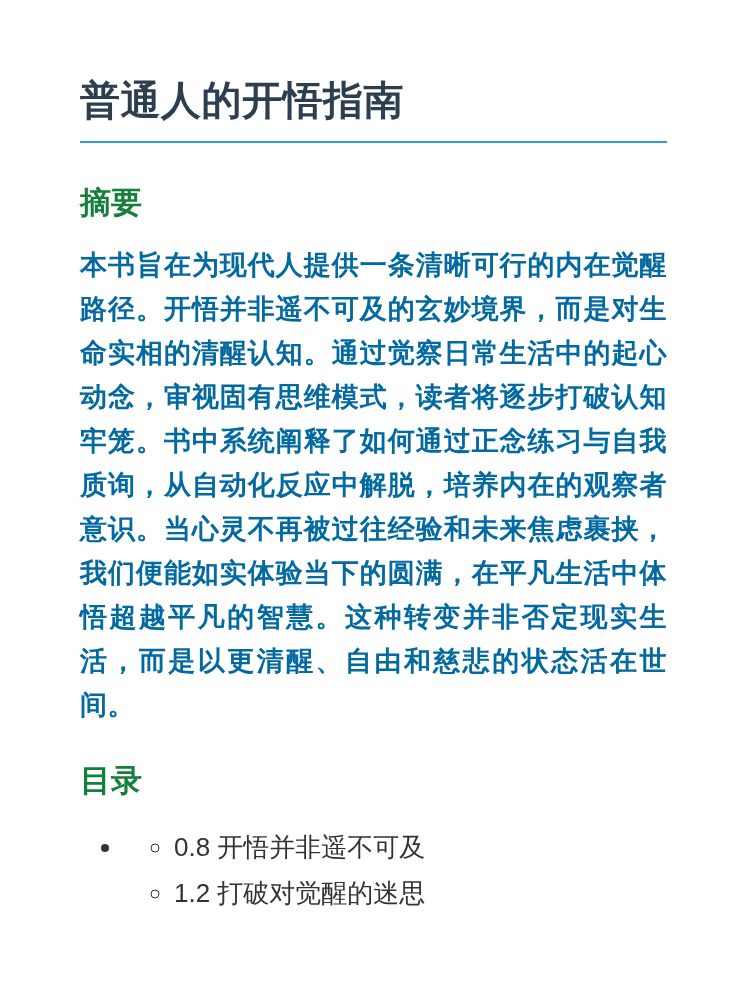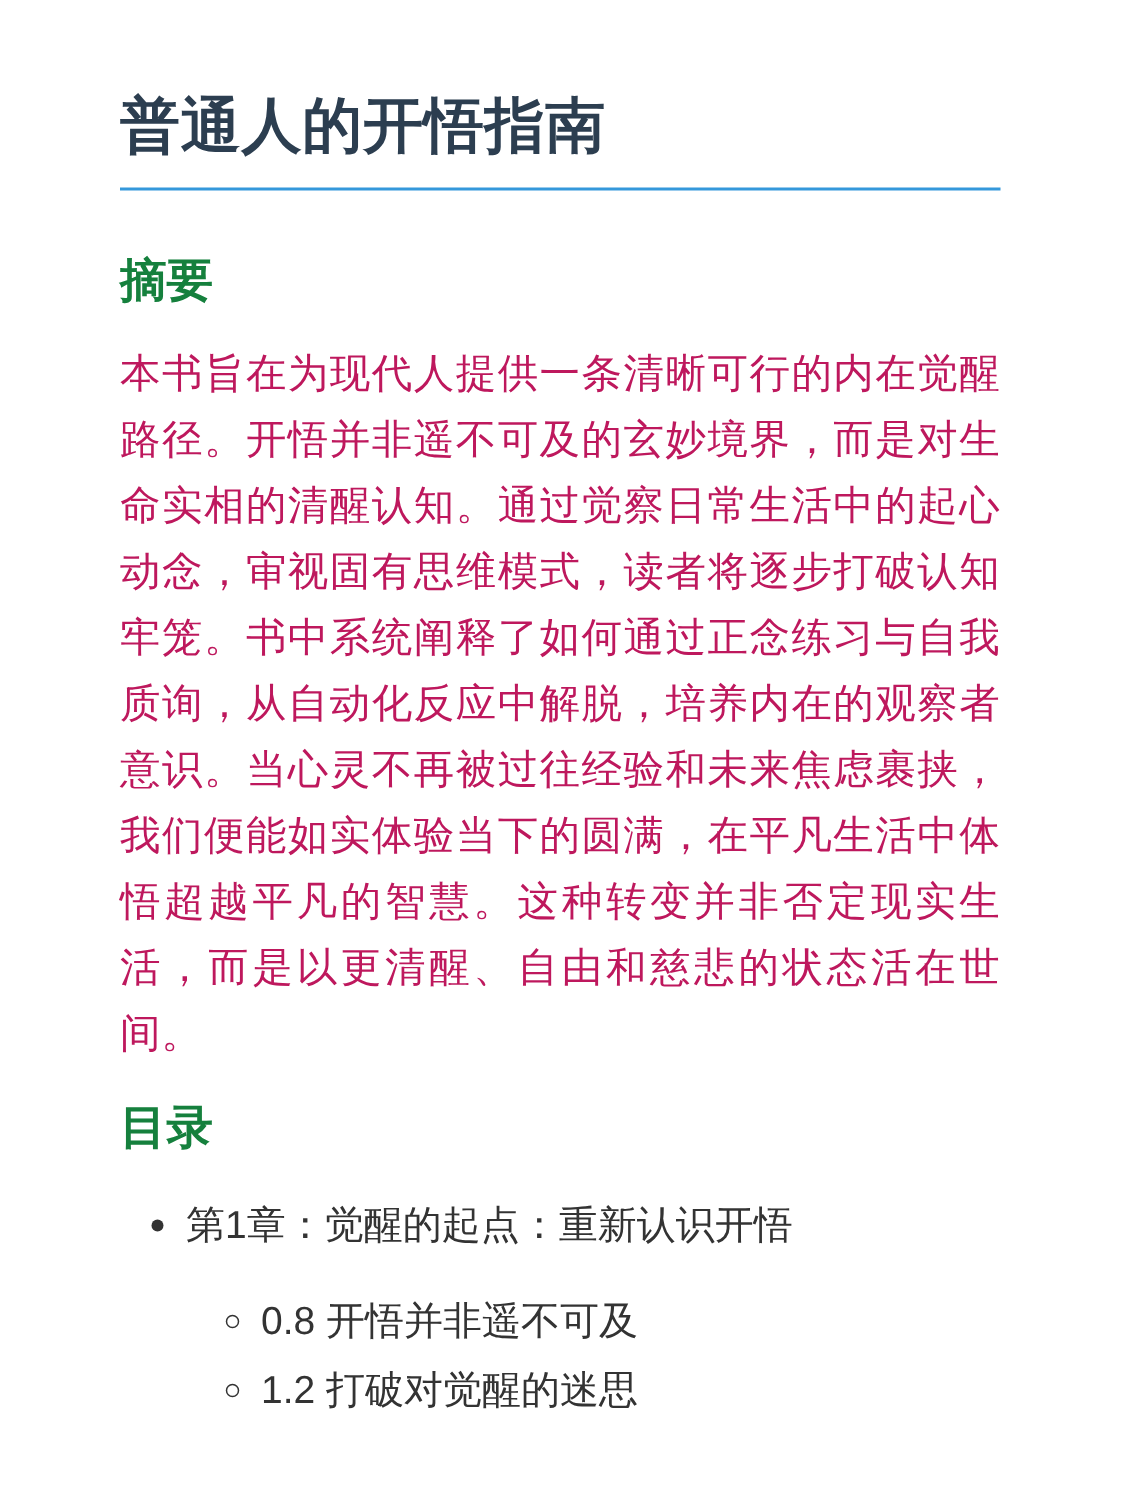--- a/index.html
+++ b/index.html
@@ -10,45 +10,46 @@
     overflow: hidden;
     font-family: "Liberation Sans", "DejaVu Sans", sans-serif;
   }
   .page {
     position: relative;
     width: 750px;
     height: 1000px;
     padding: 0 83px 0 80px;
   }
   .doc-title {
-    margin-top: 60px;
+    margin-top: 76px;
     font-size: 40px;
     line-height: 1.2;
     font-weight: bold;
     color: #2c3e50;
     letter-spacing: 0.5px;
     padding-bottom: 17px;
     border-bottom: 2px solid #3498db;
   }
   .section-heading {
     font-size: 31px;
     line-height: 1.15;
     font-weight: bold;
     color: #15803d;
   }
   .abstract-heading { margin-top: 42px; }
   .abstract-body {
     margin-top: 22px;
     font-size: 27px;
     line-height: 44px;
-    color: #be185d;
+    color: #0369a1;
     text-align: justify;
     letter-spacing: 0.5px;
+    font-weight: bold;
   }
-  .toc-heading { margin-top: 23px; }
+  .toc-heading { margin-top: 36px; }
   .toc-list {
     margin-top: 32px;
     padding-left: 44px;
     list-style: disc;
     font-size: 26px;
     line-height: 30px;
     color: #333333;
   }
   .toc-chapter-label { display: inline; }
   .toc-sublist {
@@ -69,21 +70,20 @@
   <h1 class="doc-title">普通人的开悟指南</h1>
 
   <h2 class="section-heading abstract-heading">摘要</h2>
 
   <p class="abstract-body">本书旨在为现代人提供一条清晰可行的内在觉醒路径。开悟并非遥不可及的玄妙境界，而是对生命实相的清醒认知。通过觉察日常生活中的起心动念，审视固有思维模式，读者将逐步打破认知牢笼。书中系统阐释了如何通过正念练习与自我质询，从自动化反应中解脱，培养内在的观察者意识。当心灵不再被过往经验和未来焦虑裹挟，我们便能如实体验当下的圆满，在平凡生活中体悟超越平凡的智慧。这种转变并非否定现实生活，而是以更清醒、自由和慈悲的状态活在世间。</p>
 
   <h2 class="section-heading toc-heading">目录</h2>
 
   <ul class="toc-list">
     <li>
-      <span class="toc-chapter-label">第1章：觉醒的起点：重新认识开悟</span>
       <ul class="toc-sublist">
         <li>0.8 开悟并非遥不可及</li>
         <li>1.2 打破对觉醒的迷思</li>
       </ul>
     </li>
   </ul>
 
 </div>
 
 </body></html>

